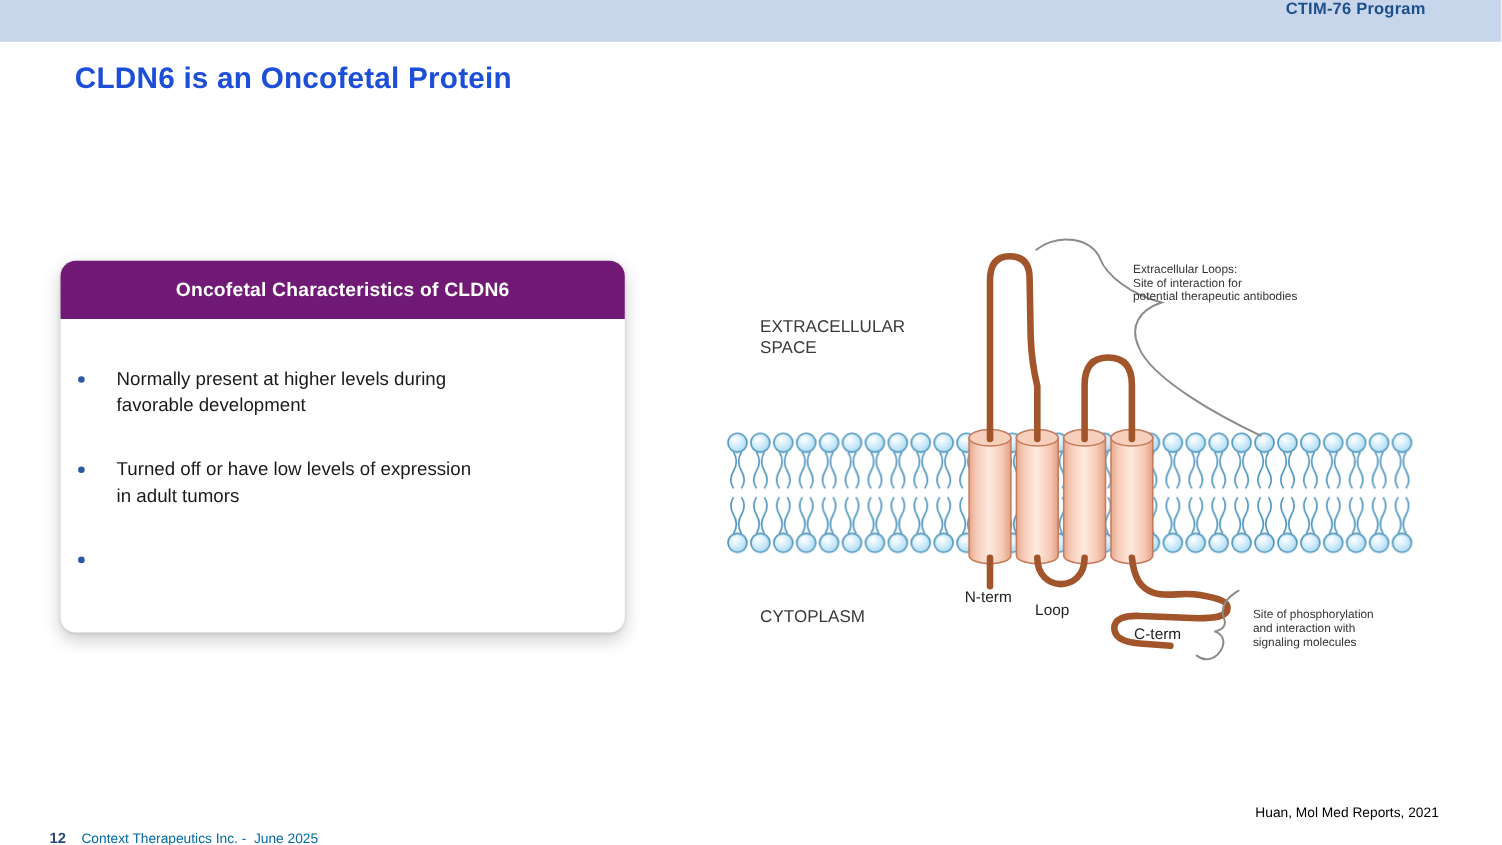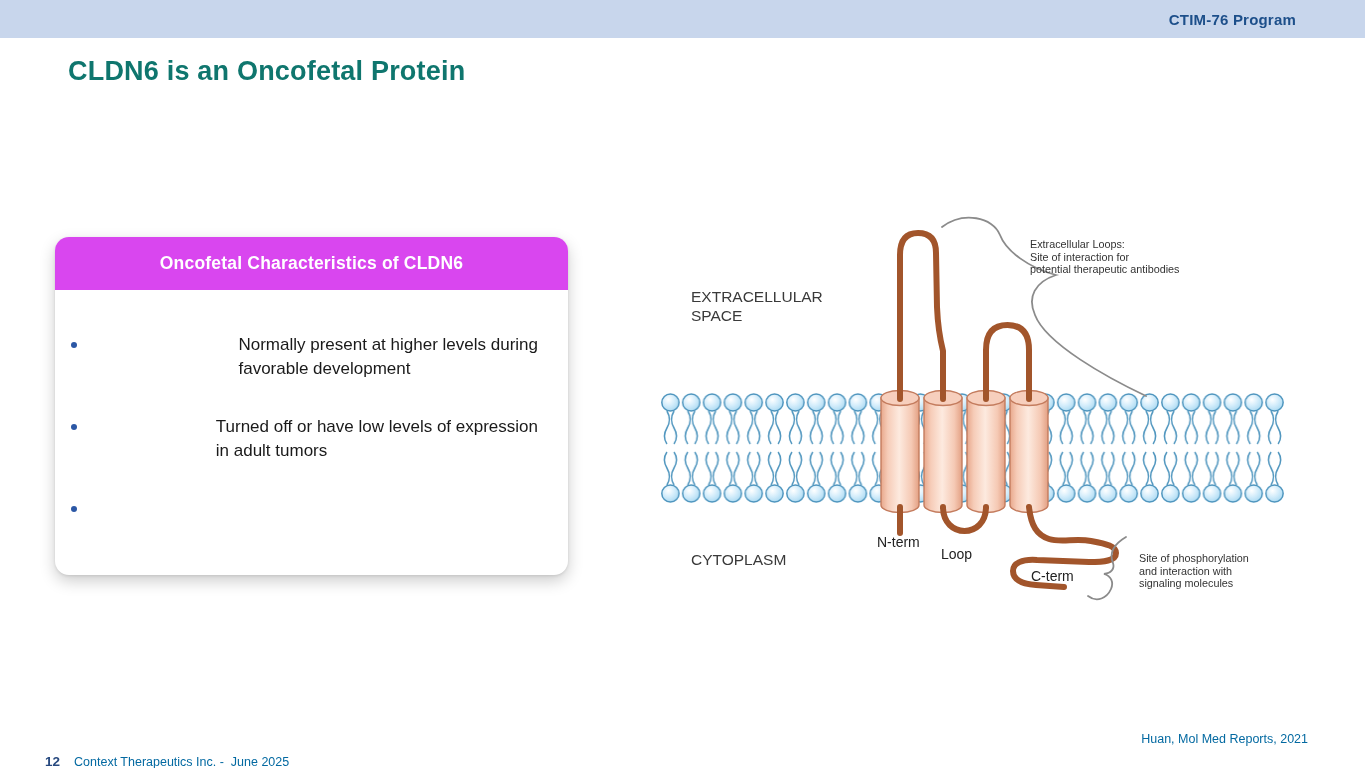--- a/index.html
+++ b/index.html
@@ -9,50 +9,50 @@
     background: #ffffff;
     position: relative;
     overflow: hidden;
   }
   .slide { position: absolute; inset: 0; background: #ffffff; }
 
   
   .topbar {
     position: absolute; left: 0; top: 0; width: 1365px; height: 38px;
     background: #c8d6ec;
-    display: flex; align-items: center; justify-content: flex-end;
+    display: flex; justify-content: flex-end;
     padding-right: 69px;
   }
   .topbar .program {
     color: #1d4f8a; font-weight: bold; font-size: 15px; letter-spacing: 0.2px;
   }
 
   
   .title {
     position: absolute; left: 68px; top: 56px;
-    color: #0f766e; font-size: 27px; font-weight: bold; letter-spacing: 0.2px;
+    color: #1d4ed8; font-size: 27px; font-weight: bold; letter-spacing: 0.2px;
   }
   .subtitle {
     position: absolute; left: 68px; top: 102px;
     color: #636363; font-size: 17.5px; font-weight: bold; letter-spacing: 0.1px;
   }
 
   
   .card {
     position: absolute; left: 55px; top: 237px; width: 513px; height: 338px;
     background: #ffffff; border-radius: 14px;
     box-shadow: 0 6px 16px rgba(0,0,0,0.20), 0 1px 3px rgba(0,0,0,0.10);
   }
   .card-header {
-    height: 53px; background: #d946ef; border-radius: 14px 14px 0 0;
+    height: 53px; background: #701a75; border-radius: 14px 14px 0 0;
     display: flex; align-items: center; justify-content: center;
     color: #ffffff; font-size: 17.5px; font-weight: bold; letter-spacing: 0.2px;
   }
   .card-body { padding: 43px 30px 0 16px; }
-  .bullet-row { display: flex; margin-bottom: 34px; justify-content: space-between; }
+  .bullet-row { display: flex; margin-bottom: 34px; }
   .bullet-dot {
     width: 6px; height: 6px; border-radius: 50%;
     background: #2b57a5; margin: 9px 0 0 0; flex: 0 0 6px;
   }
   .bullet-text {
     margin-left: 29px; color: #1a1a1a; font-size: 17px; line-height: 24px;
   }
 
   
   .diagram-svg { position: absolute; left: 655px; top: 215px; width: 660px; height: 400px; }
@@ -60,21 +60,21 @@
 
   
   .footer-left {
     position: absolute; left: 45px; top: 754px;
     display: flex; align-items: baseline;
   }
   .page-num { color: #27497f; font-weight: bold; font-size: 13.5px; }
   .company  { color: #0369a1; font-size: 12.5px; margin-left: 14px; white-space: pre; }
   .citation {
     position: absolute; right: 57px; top: 732px;
-    color: #0369a1; font-size: 12.5px;
+    color: #000000; font-size: 12.5px;
   }
 </style>
 </head>
 <body>
 
 <div class="slide">
 
   <div class="topbar">
     <span class="program">CTIM-76 Program</span>
   </div>

